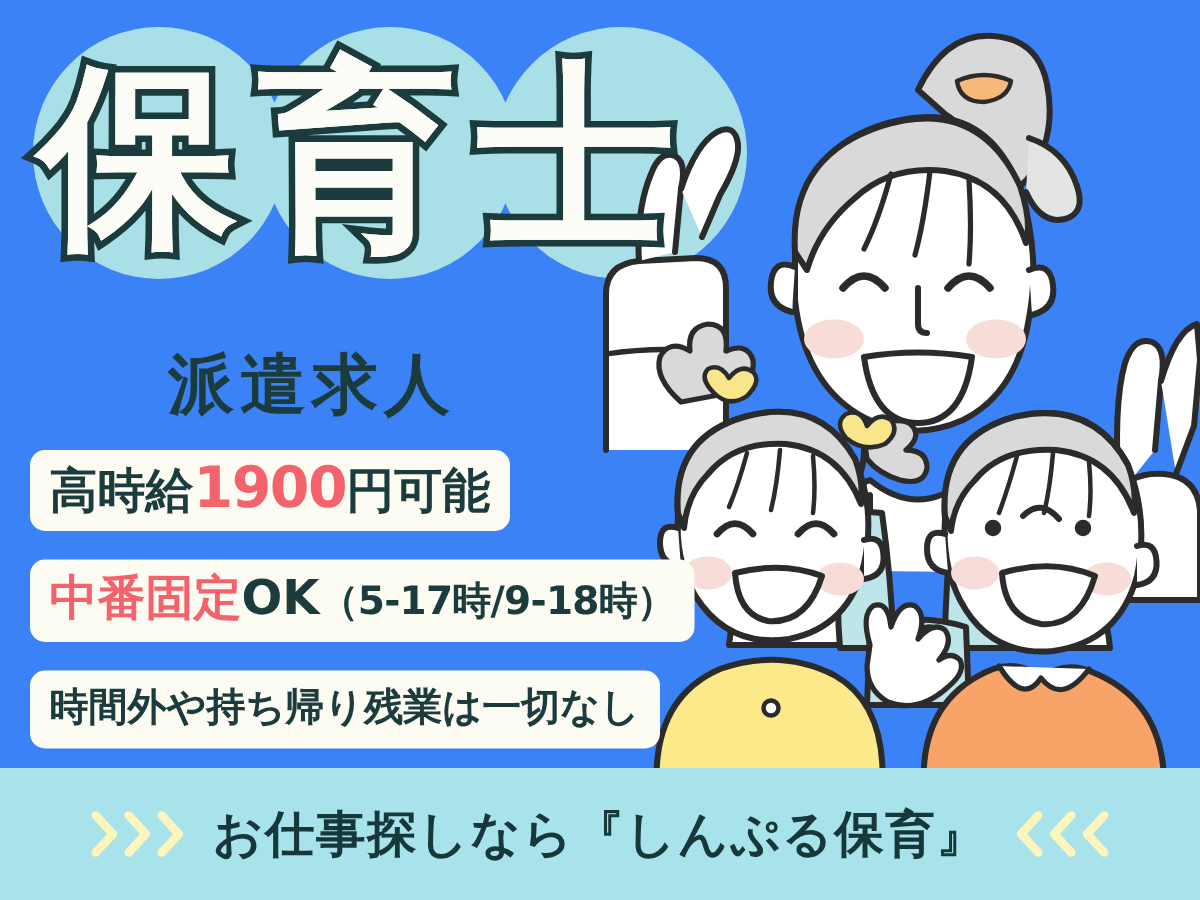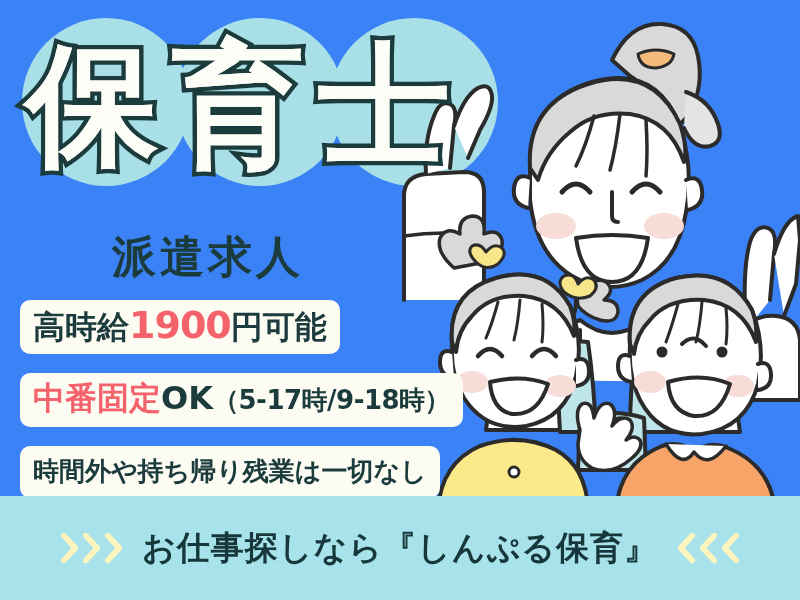--- a/index.html
+++ b/index.html
@@ -127,21 +127,21 @@
     font-size: 26px;
     letter-spacing: 0px;
   }
 
   
   .banner {
     position: absolute;
     left: 0;
     bottom: 0;
     width: 800px;
-    height: 104px;
+    height: 88px;
     background: #a8e2ea;
     display: flex;
     align-items: center;
     justify-content: center;
     gap: 19px;
   }
   .chev-group {
     display: flex;
     align-items: center;
     gap: 3px;

